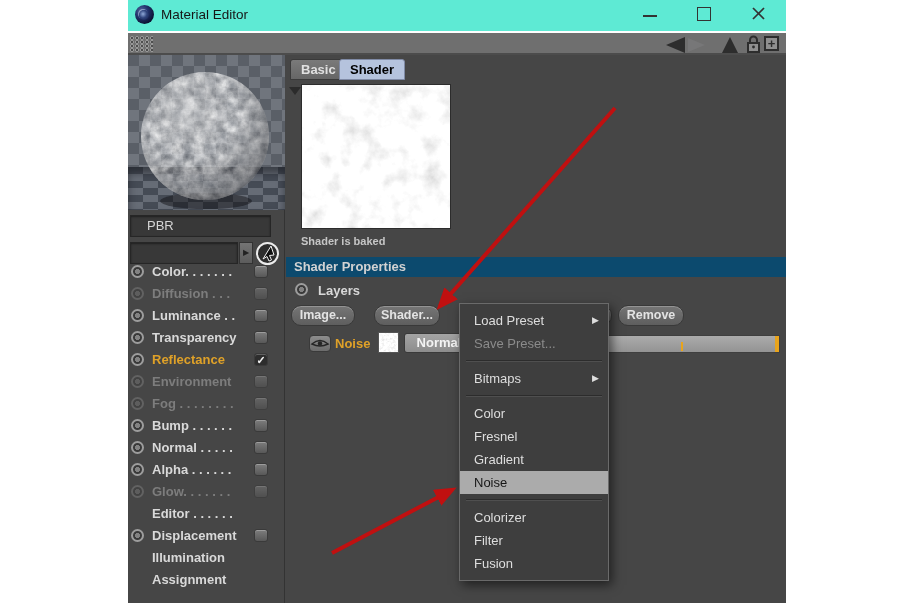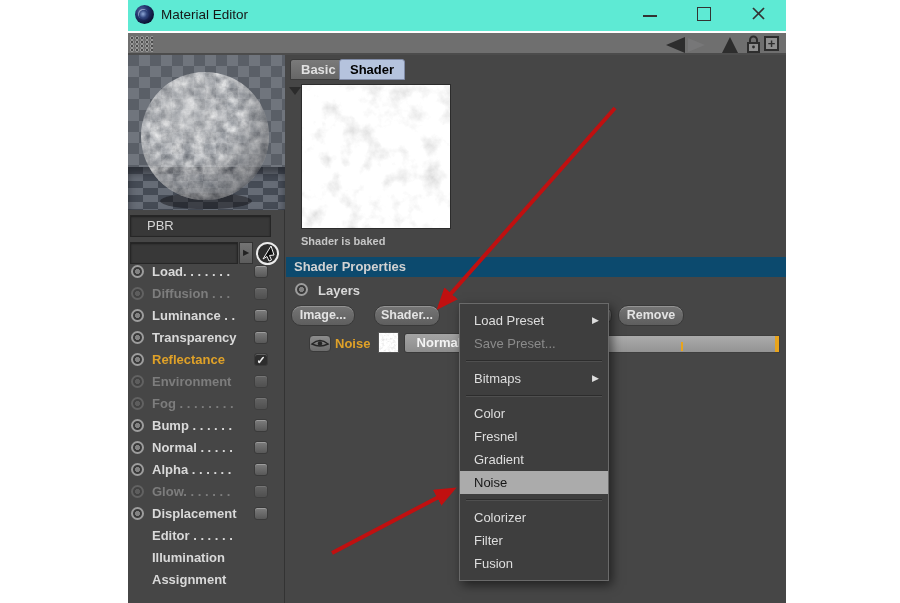--- a/index.html
+++ b/index.html
@@ -213,21 +213,21 @@
       <div class="tex-field"></div>
       <div class="tex-btn">▶</div>
       <div class="picker">
         <svg width="19" height="19" style="position:absolute;left:0;top:0">
           <polygon points="13,2 5,15 9,12.5 11,17 13.5,16 11.5,11.5 16,11" fill="#111" stroke="#f2f2f2" stroke-width="1"></polygon>
         </svg>
       </div>
       <div class="channels">
           <div class="ch-row normal">
             <span class="ch-radio"></span>
-            <span class="ch-label">Load. . . . . . .</span>
+            <span class="ch-label">Color. . . . . . .</span>
             <span class="ch-box"></span>
           </div>
           <div class="ch-row disabled">
             <span class="ch-radio"></span>
             <span class="ch-label">Diffusion . . .</span>
             <span class="ch-box"></span>
           </div>
           <div class="ch-row normal">
             <span class="ch-radio"></span>
             <span class="ch-label">Luminance . .</span>
@@ -267,26 +267,26 @@
             <span class="ch-radio"></span>
             <span class="ch-label">Alpha . . . . . .</span>
             <span class="ch-box"></span>
           </div>
           <div class="ch-row disabled">
             <span class="ch-radio"></span>
             <span class="ch-label">Glow. . . . . . .</span>
             <span class="ch-box"></span>
           </div>
           <div class="ch-row normal">
+            <span class="ch-label">Editor . . . . . .</span>
+          </div>
+          <div class="ch-row normal">
             <span class="ch-radio"></span>
             <span class="ch-label">Displacement</span>
             <span class="ch-box"></span>
-          </div>
-          <div class="ch-row normal">
-            <span class="ch-label">Editor . . . . . .</span>
           </div>
           <div class="ch-row normal">
             <span class="ch-label">Illumination</span>
           </div>
           <div class="ch-row normal">
             <span class="ch-label">Assignment</span>
           </div>
         </div>
     </div>
 

